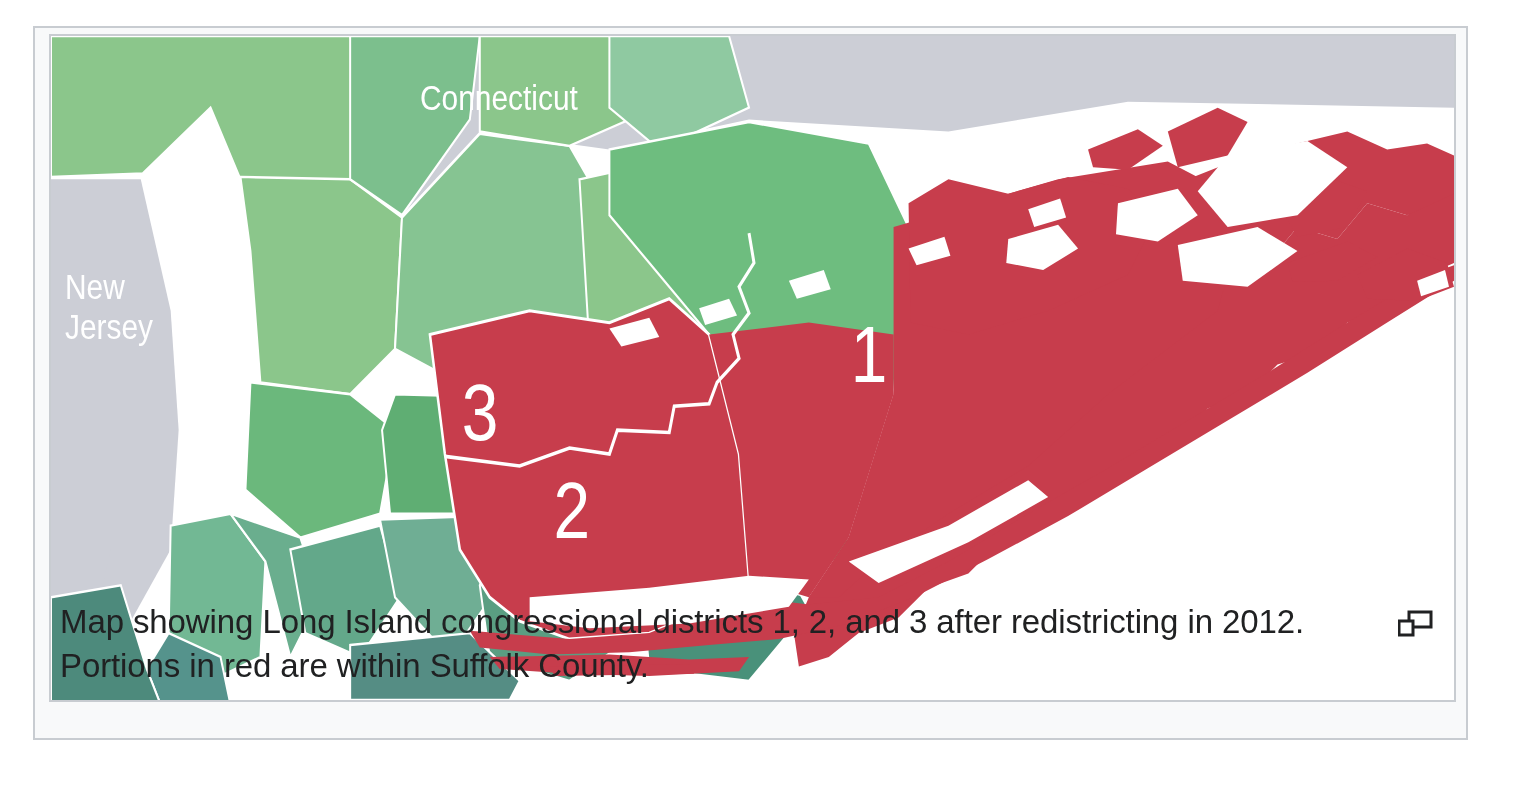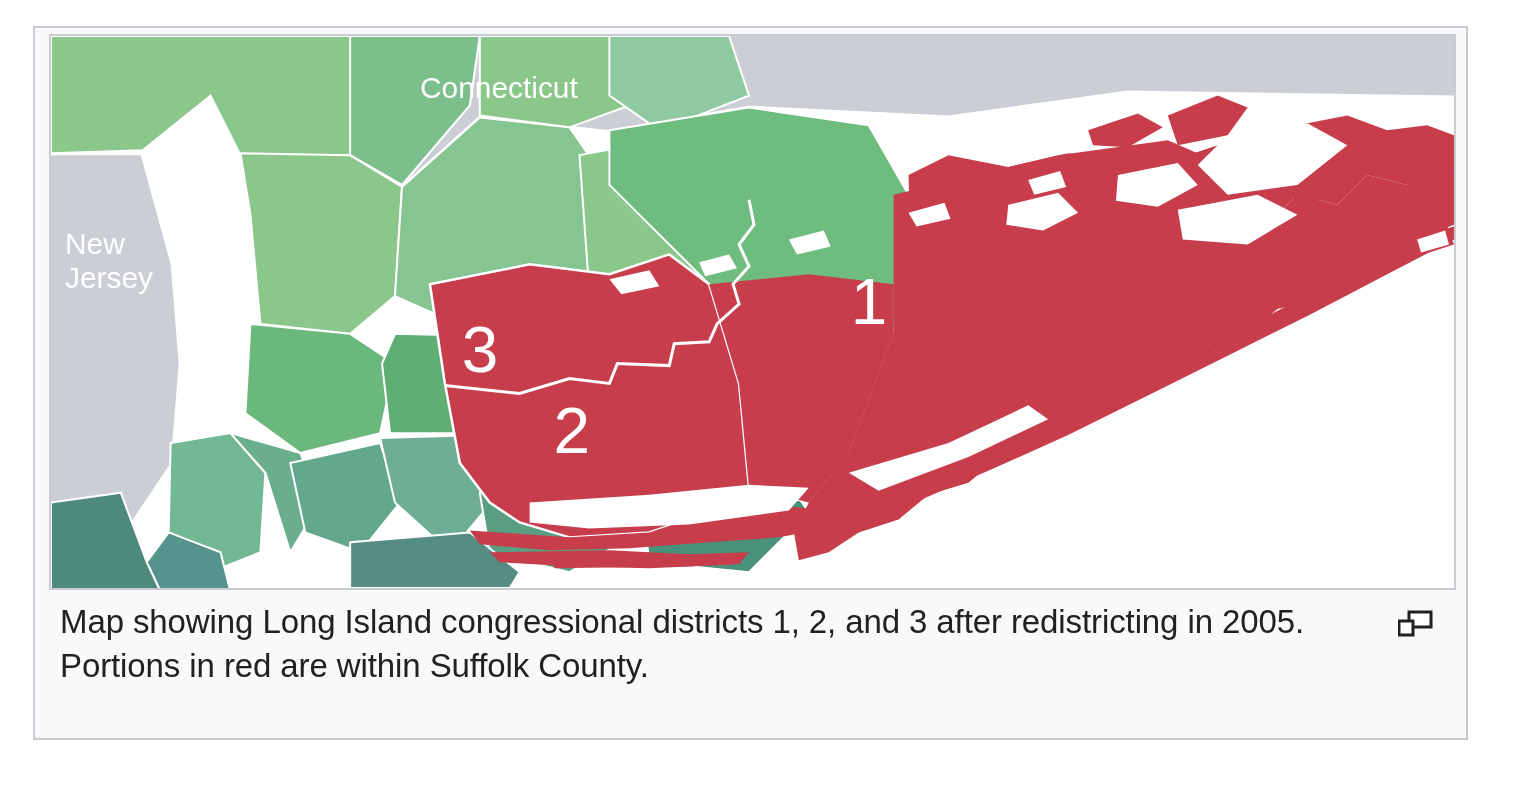--- a/index.html
+++ b/index.html
@@ -13,21 +13,21 @@
     position:absolute;
     left:33px; top:26px;
     width:1435px; height:714px;
     background:#f8f9fa;
     border:2px solid #c8ccd1;
     box-sizing:border-box;
   }
   .thumb-inner{
     position:absolute;
     left:14px; top:6px;
-    width:1407px; height:556px;
+    width:1407px; height:668px;
     border:2px solid #c8ccd1;
     box-sizing:border-box;
     background:#ef4444;
     overflow:hidden;
   }
   .map-svg{display:block;width:100%;height:100%;}
   .caption{
     position:absolute;
     left:25px; top:572px;
     width:1340px;
@@ -180,21 +180,21 @@
         <text class="maplabel state-label" x="14" y="220">New</text>
         <text class="maplabel state-label" x="14" y="254">Jersey</text>
       </g>
 
       <text class="maplabel district-label" x="802" y="290">1</text>
       <text class="maplabel district-label" x="504" y="420">2</text>
       <text class="maplabel district-label" x="412" y="338">3</text>
     </svg>
   </div>
 
-  <div class="caption">Map showing Long Island congressional districts 1, 2, and 3 after redistricting in 2005. Portions in red are within Suffolk County.</div>
+  <div class="caption">Map showing Long Island congressional districts 1, 2, and 3 after redistricting in 2012. Portions in red are within Suffolk County.</div>
 
   <div class="enlarge-icon">
     <svg width="36" height="30" viewBox="0 0 36 30">
       <rect x="11" y="2" width="22" height="15" fill="#ffffff" stroke="#202122" stroke-width="3"></rect>
       <rect x="1" y="11" width="14" height="14" fill="#ffffff" stroke="#202122" stroke-width="3"></rect>
     </svg>
   </div>
 
 </div>
 

